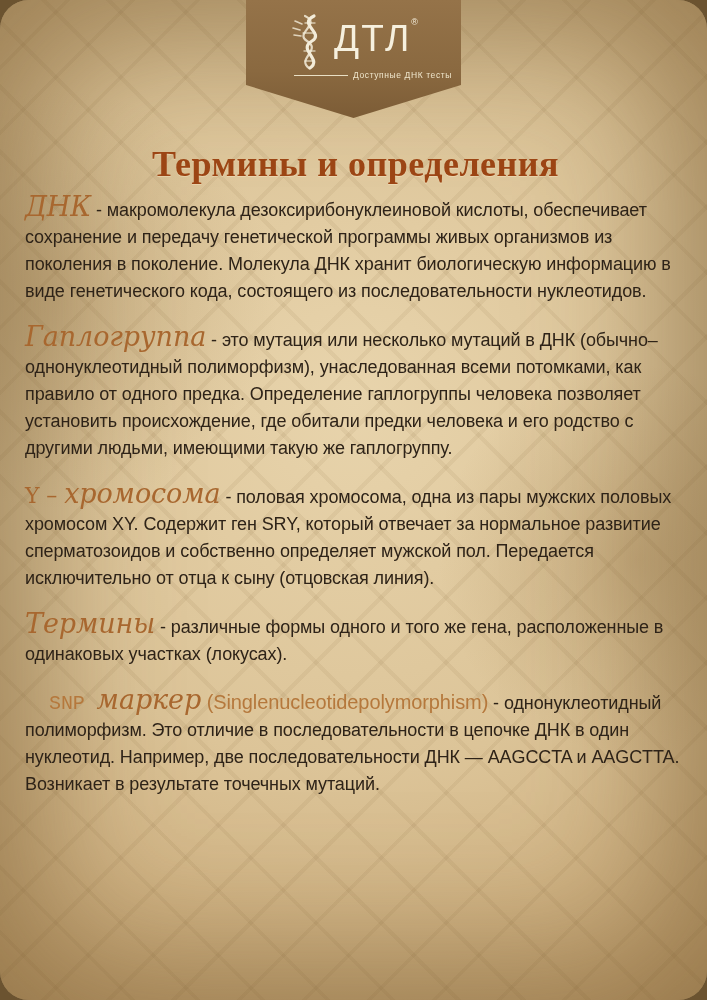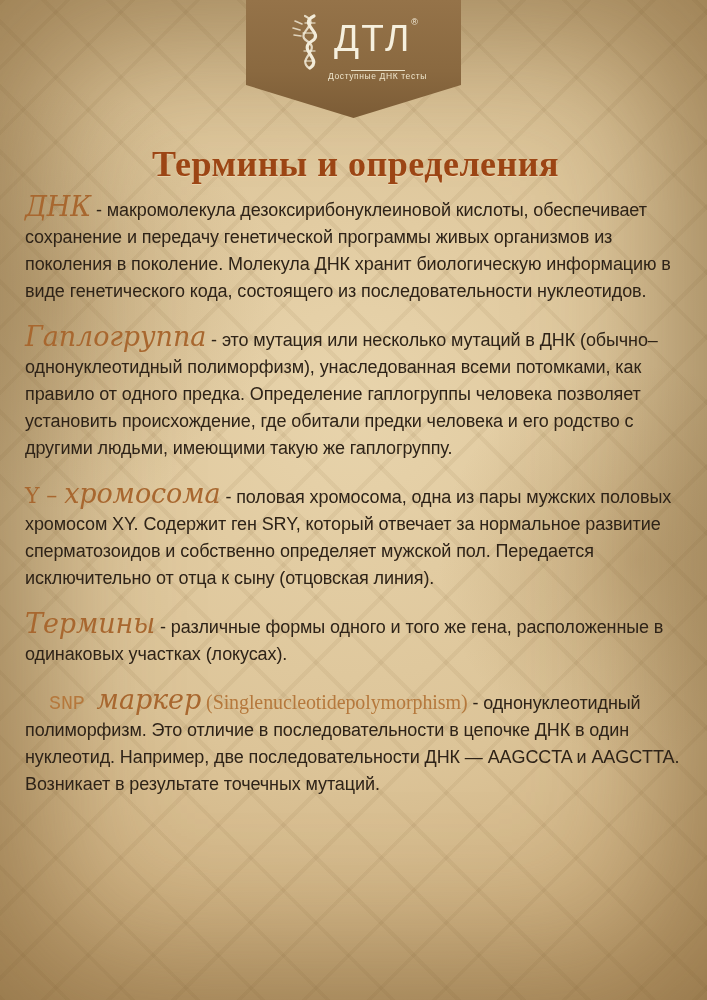--- a/index.html
+++ b/index.html
@@ -11,20 +11,21 @@
     overflow:hidden;
     background-color:#cfb183;
     background-image:
       repeating-linear-gradient(45deg, rgba(120,90,45,0.08) 0 4px, rgba(120,90,45,0) 4px 46px),
       repeating-linear-gradient(135deg, rgba(120,90,45,0.08) 0 4px, rgba(120,90,45,0) 4px 46px),
       radial-gradient(40% 28% at 90% 56%, rgba(140,105,55,0.28), rgba(140,105,55,0) 70%),
       radial-gradient(45% 30% at 8% 30%, rgba(130,98,52,0.22), rgba(130,98,52,0) 70%),
       radial-gradient(130% 92% at 50% 40%, #e8d4ac 0%, #dcc498 40%, #caa977 72%, #a8875a 100%);
     box-shadow: inset 0 0 140px 40px rgba(105,78,38,0.5);
     font-family:"Liberation Sans", sans-serif;
+    border-radius:29px;
   }
 
   
   .banner {
     position:absolute; left:246px; top:0;
     width:215px; height:118px;
     background:linear-gradient(180deg,#957349 0%,#8a6940 60%,#7c5c36 100%);
     clip-path: polygon(0 0, 100% 0, 100% 72%, 50% 100%, 0 72%);
     color:#f3ecd9;
   }
@@ -37,23 +38,22 @@
   .dtl {
     font-size:37px; line-height:48px; letter-spacing:2px;
     color:#f6f0de; font-weight:400;
   }
   .reg { font-size:9px; line-height:9px; margin:3px 2px 0 0; color:#f6f0de; }
   .org-name {
     font-size:11.5px; line-height:15px; padding-top:5px;
     color:#f3ecd9; letter-spacing:0.3px; white-space:nowrap;
   }
   .tag-row {
-    display:flex; align-items:center; 
+    display:flex; align-items:center; gap:5px;
     margin:-5px 0 8px 48px;
-    flex-direction:column;
   }
   .tag-rule { width:54px; height:1px; background:#e9dfc4; }
   .tag-text { font-size:8.5px; letter-spacing:0.6px; color:#efe6cc; white-space:nowrap; }
 
   
   .content {
     position:absolute; left:25px; top:145px; width:661px;
   }
   .page-title {
     text-align:center;
@@ -79,21 +79,21 @@
     font-family:Liberation Mono, monospace;
     font-size:20px; color:#b5783c;margin-left:24px;
   }
   .lead-script {
     font-family:"DejaVu Serif", serif;
     font-style:italic;
     font-size:27px; line-height:27px;
     color:#a8672f;
   }
   .lead-tail {
-    font-family:Liberation Serif, serif;
+    font-family:Liberation Sans, sans-serif;
     font-size:20px; color:#b5783c;
   }
 </style>
 </head>
 <body>
 
 <div class="page">
 
   <header class="banner">
     <div class="banner-inner">

